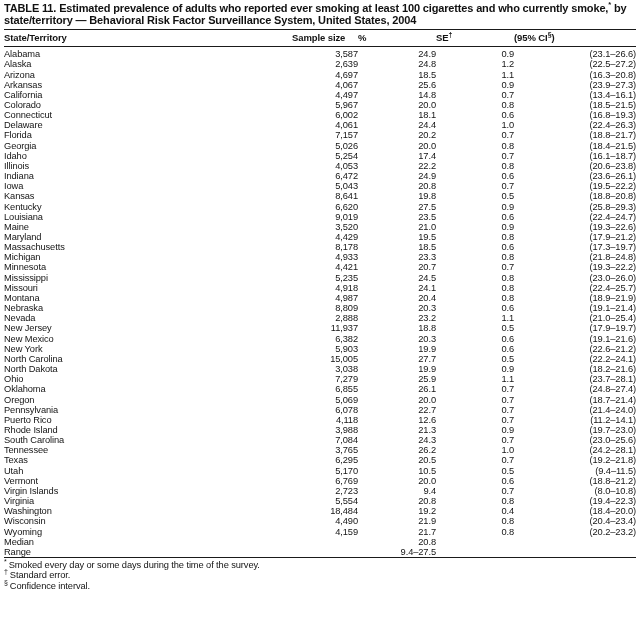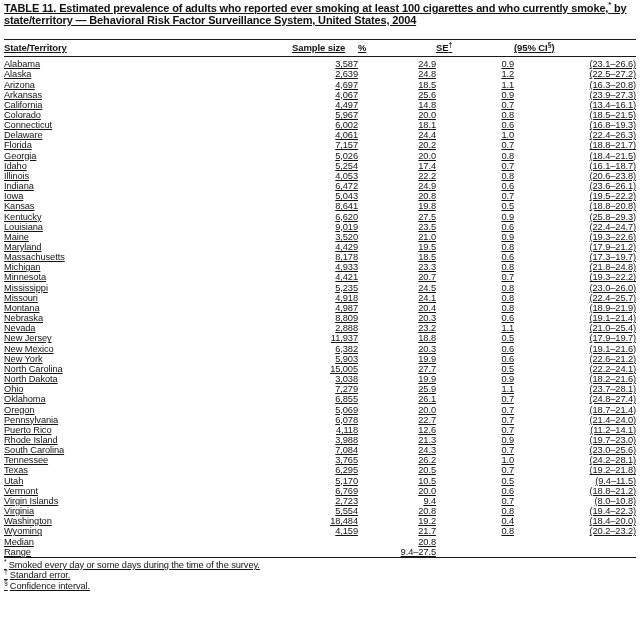--- a/index.html
+++ b/index.html
@@ -10,38 +10,37 @@
     height: 636px;
     overflow: hidden;
     font-family: "Liberation Sans", sans-serif;
     color: #141414;
   }
   .page {
     box-sizing: border-box;
     width: 640px;
     height: 636px;
     padding: 3px 4px 9px 4px;
-    text-decoration: underline;
   }
   .title {
     font-size: 11px;
     font-weight: bold;
     line-height: 11.6px;
     letter-spacing: -0.15px;
     color: #111;
   }
   .title sup.mk {
     font-size: 7.5px;
     line-height: 0;
   }
   table.data {
     width: 632px;
     border-collapse: collapse;
     table-layout: fixed;
-    margin-top: 13px;
+    margin-top: 3px;
   }
   col.c-state  { width: 288px; }
   col.c-sample { width: 66px; }
   col.c-pct    { width: 78px; }
   col.c-se     { width: 78px; }
   col.c-ci     { width: 122px; }
   thead tr {
     border-top: 1.6px solid #1a1a1a;
     border-bottom: 1px solid #1a1a1a;
   }
@@ -422,20 +421,27 @@
           <td class="num">(19.4–22.3)</td>
         </tr>
         <tr>
           <td>Washington</td>
           <td class="num">18,484</td>
           <td class="num">19.2</td>
           <td class="num">0.4</td>
           <td class="num">(18.4–20.0)</td>
         </tr>
         <tr>
+          <td>Wisconsin</td>
+          <td class="num">4,490</td>
+          <td class="num">21.9</td>
+          <td class="num">0.8</td>
+          <td class="num">(20.4–23.4)</td>
+        </tr>
+        <tr>
           <td>Wyoming</td>
           <td class="num">4,159</td>
           <td class="num">21.7</td>
           <td class="num">0.8</td>
           <td class="num">(20.2–23.2)</td>
         </tr>
         <tr>
           <td>Median</td>
           <td class="num"></td>
           <td class="num">20.8</td>

